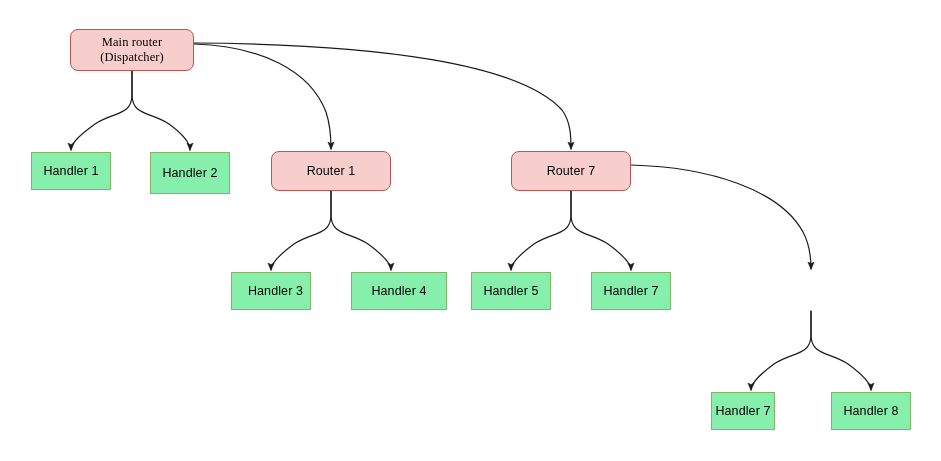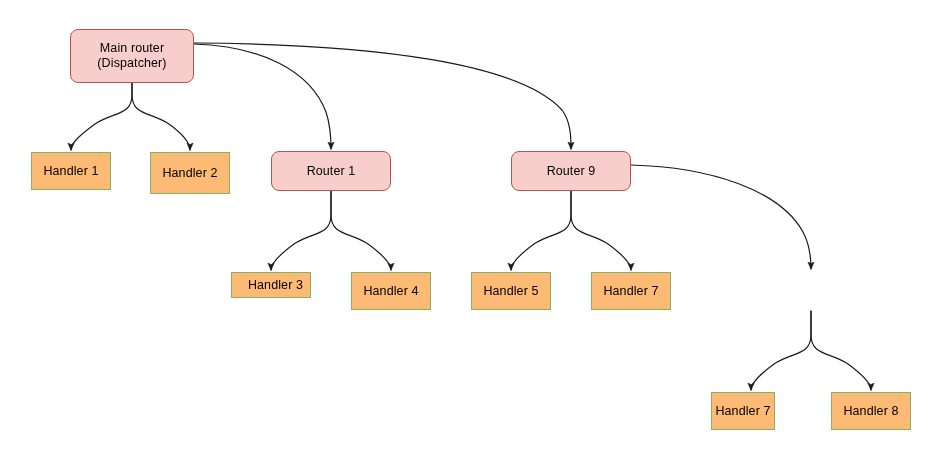--- a/index.html
+++ b/index.html
@@ -37,21 +37,21 @@
     color: #000000;
     letter-spacing: 0.1px;
     white-space: pre-line;
   }
   .node-router {
     background: #f8cecc;
     border: 1px solid #b85450;
     border-radius: 8px;
   }
   .node-handler {
-    background: #fdba74;
+    background: #86efac;
     border: 1px solid #82b366;
     border-radius: 0px;
   }
   .edge-path {
     fill: none;
     stroke: #1a1a1a;
     stroke-width: 1.2;
     stroke-linecap: round;
     stroke-linejoin: round;
   }
@@ -75,34 +75,34 @@
         <path d="M 331 191 L 331 215 C 331 236 311 232 294 244 C 279 255 271 263 271 270" class="edge-path" marker-end="url(#arrowhead)"></path>
         <path d="M 331 191 L 331 215 C 331 236 351 232 368 244 C 383 255 391 263 391 270" class="edge-path" marker-end="url(#arrowhead)"></path>
         <path d="M 571 191 L 571 215 C 571 236 551 232 534 244 C 519 255 511 263 511 270" class="edge-path" marker-end="url(#arrowhead)"></path>
         <path d="M 571 191 L 571 215 C 571 236 591 232 608 244 C 623 255 631 263 631 270" class="edge-path" marker-end="url(#arrowhead)"></path>
         <path d="M 631 165 C 710 167 780 190 803 232 C 810 245 811 259 811 269" class="edge-path" marker-end="url(#arrowhead)"></path>
         <path d="M 811 311 L 811 335 C 811 356 791 352 774 364 C 759 375 751 383 751 390" class="edge-path" marker-end="url(#arrowhead)"></path>
         <path d="M 811 311 L 811 335 C 811 356 831 352 848 364 C 863 375 871 383 871 390" class="edge-path" marker-end="url(#arrowhead)"></path>
       </g>
   </svg>
 
-  <div class="node node-router" style="left: 70px; top: 29px; width: 124px; height: 54px;">Main router
+  <div class="node node-router" style="left: 70px; top: 29px; width: 124px; height: 42px; font-family: Liberation Serif, serif;">Main router
 (Dispatcher)</div>
 
   <div class="node node-handler" style="left: 31px; top: 152px; width: 80px; height: 38px;">Handler 1</div>
 
   <div class="node node-handler" style="left: 150px; top: 152px; width: 80px; height: 42px; text-align: center;">Handler 2</div>
 
   <div class="node node-router" style="left: 271px; top: 151px; width: 120px; height: 40px;">Router 1</div>
 
-  <div class="node node-router" style="left: 511px; top: 151px; width: 120px; height: 40px;">Router 9</div>
+  <div class="node node-router" style="left: 511px; top: 151px; width: 120px; height: 40px;">Router 7</div>
 
-  <div class="node node-handler" style="left: 231px; top: 272px; width: 80px; height: 26px; padding-left: 9px;">Handler 3</div>
+  <div class="node node-handler" style="left: 231px; top: 272px; width: 80px; height: 38px; padding-left: 9px;">Handler 3</div>
 
-  <div class="node node-handler" style="left: 351px; top: 272px; width: 80px; height: 38px;">Handler 4</div>
+  <div class="node node-handler" style="left: 351px; top: 272px; width: 96px; height: 38px;">Handler 4</div>
 
   <div class="node node-handler" style="left: 471px; top: 272px; width: 80px; height: 38px;">Handler 5</div>
 
   <div class="node node-handler" style="left: 591px; top: 272px; width: 80px; height: 38px;">Handler 7</div>
 
 
   <div class="node node-handler" style="left: 711px; top: 392px; width: 64px; height: 38px;">Handler 7</div>
 
   <div class="node node-handler" style="left: 831px; top: 392px; width: 80px; height: 38px;">Handler 8</div>
 

